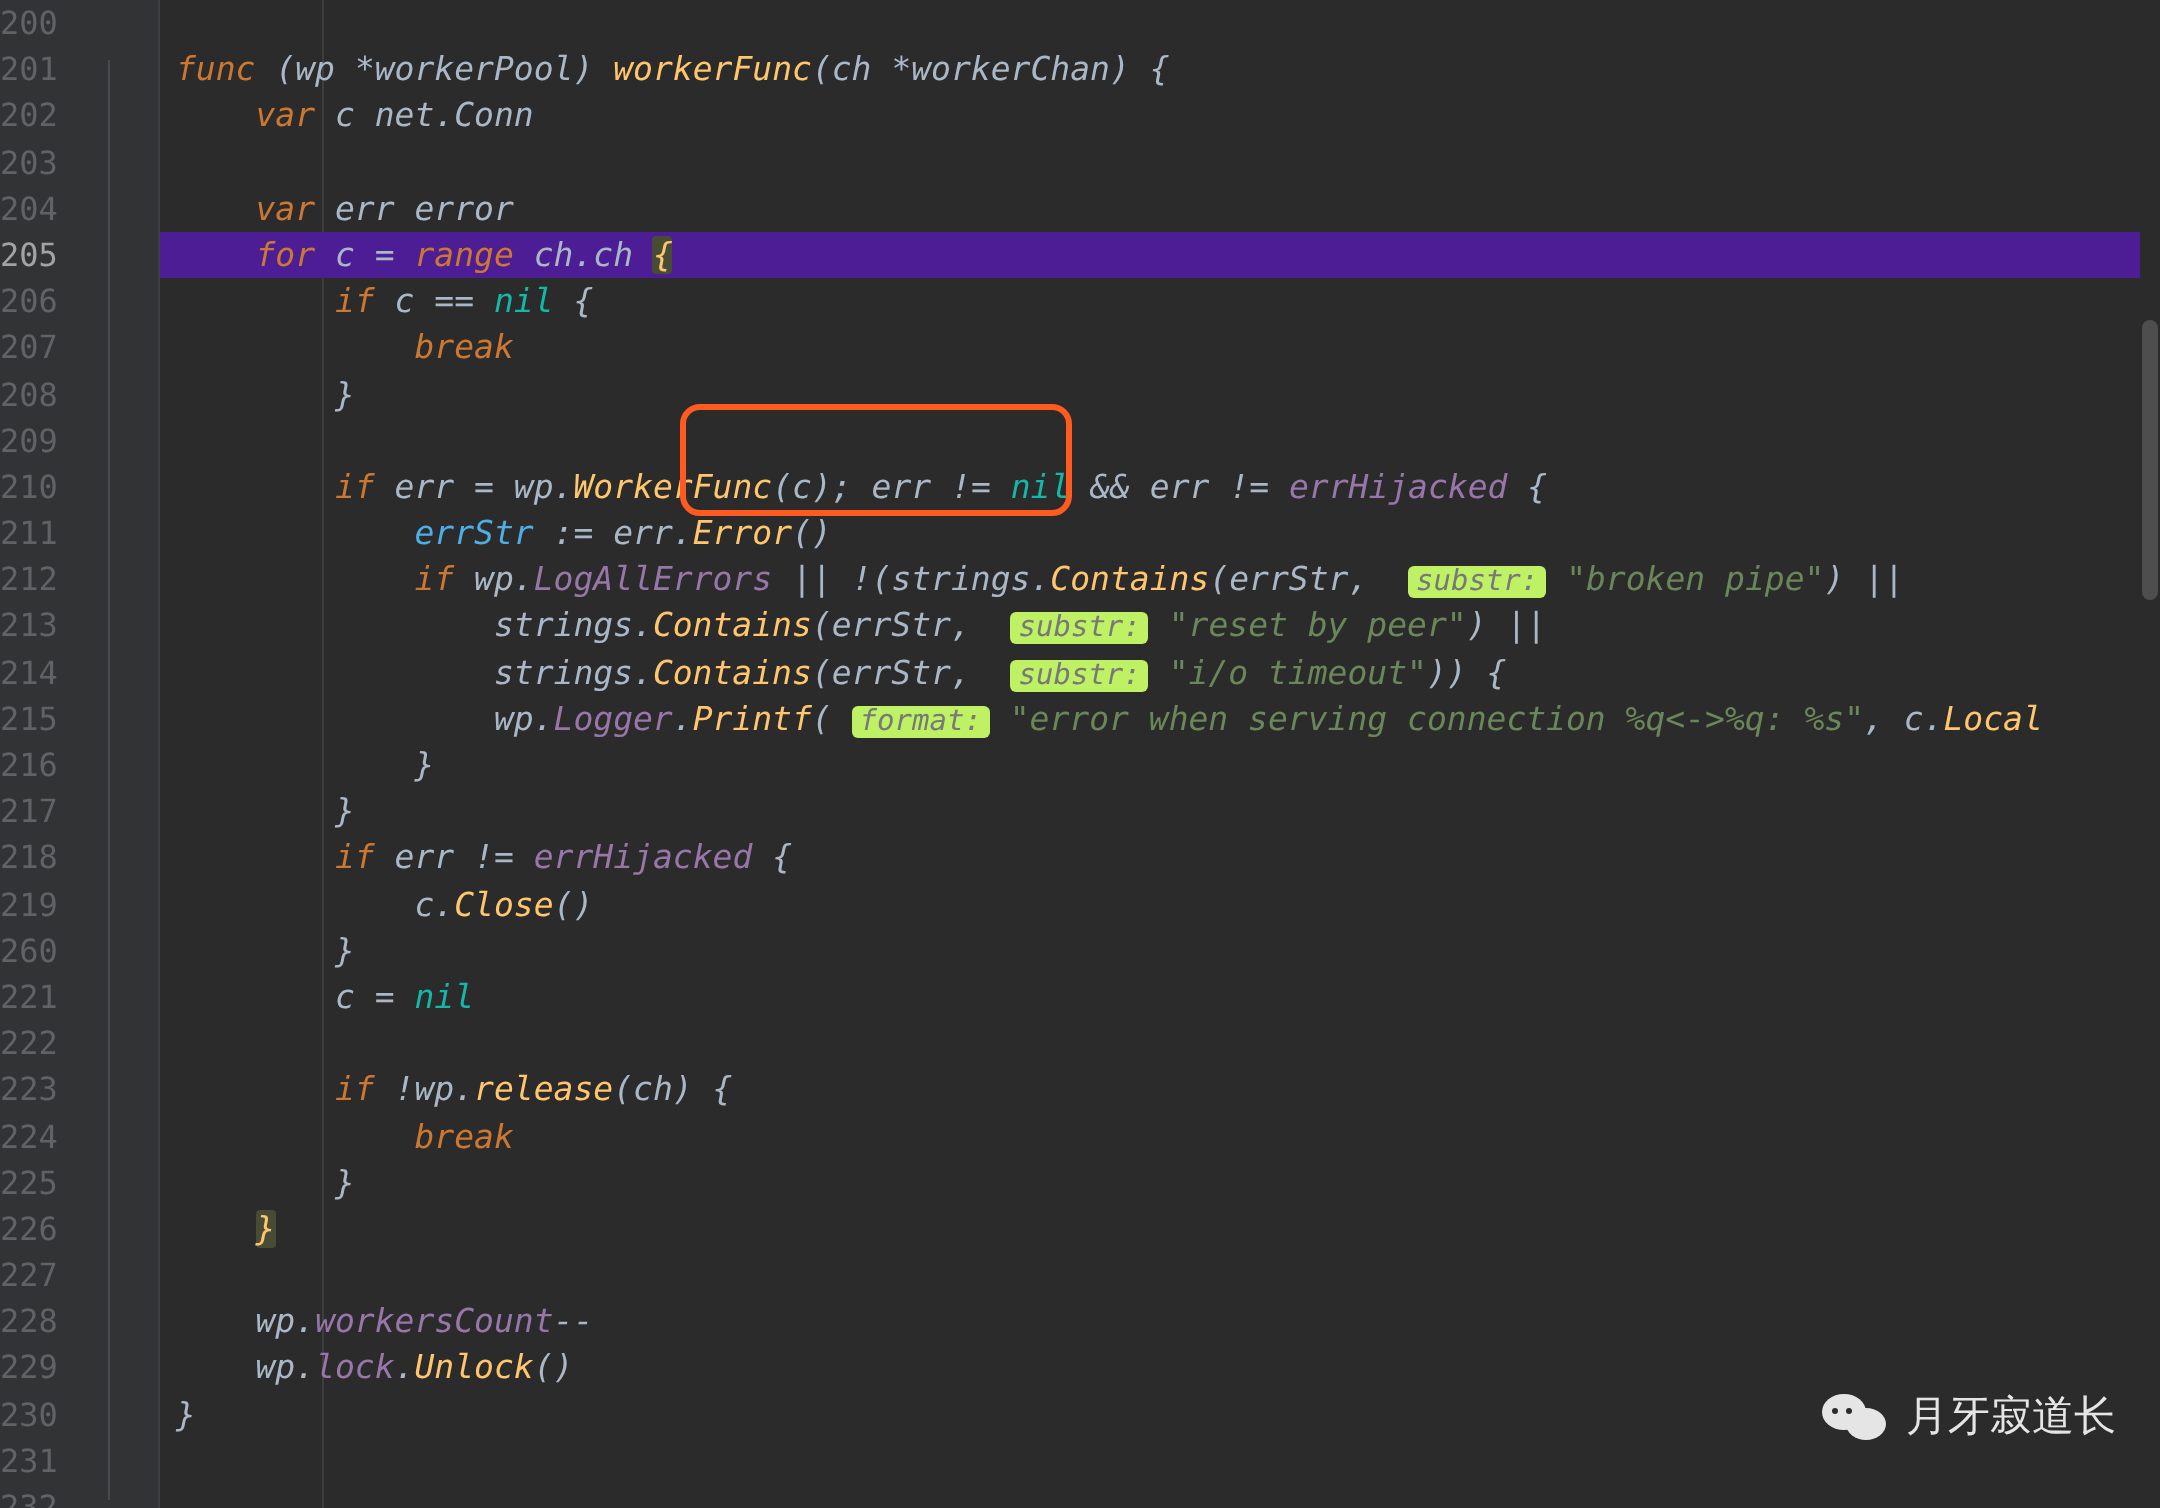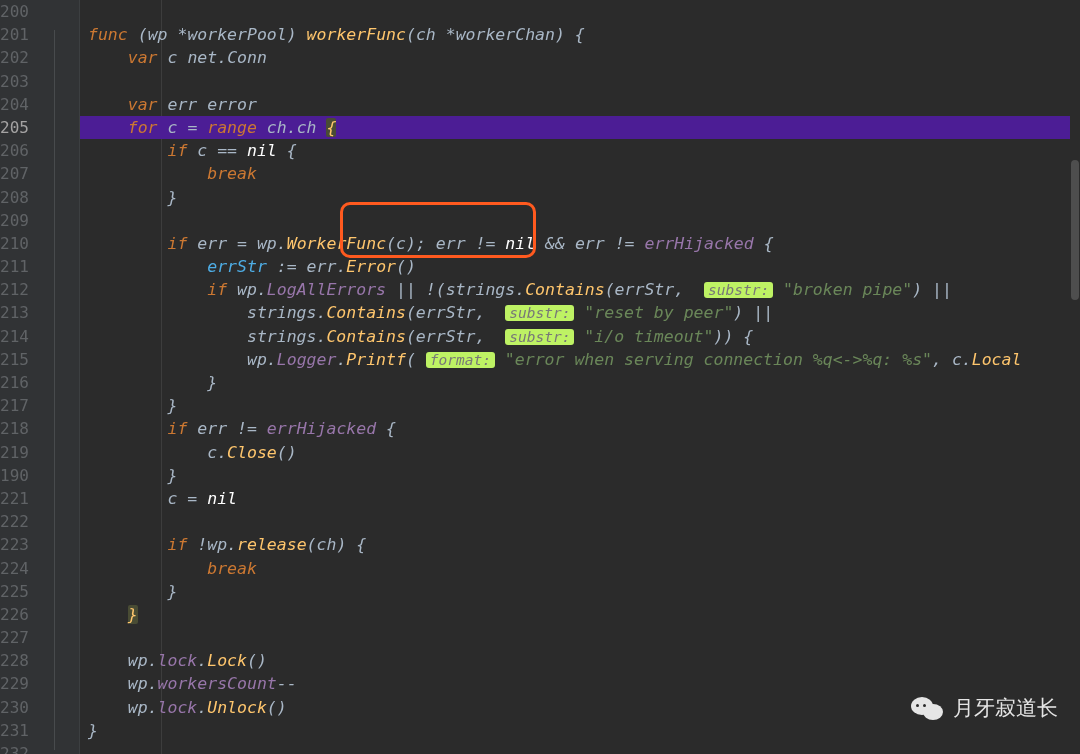--- a/index.html
+++ b/index.html
@@ -60,21 +60,21 @@
   .hl-line { background: #4c1d95; }
   .hl-ruler { position: absolute; left: 81px; top: 0; bottom: 0; width: 1px; background: #3d3d3d; }
   
   .t-kw { color: #cc7832; }
   .t-id { color: #a9b7c6; }
   .t-punc2 { color: #a9b7c6; }
   .t-func { color: #ffc66d; }
   .t-field { color: #9876aa; }
   .t-type { color: #a9b7c6; }
   .t-str { color: #6a8759; }
-  .t-const { color: #ffffff; }
+  .t-const { color: #14b8a6; }
   .t-param { color: #4eade5; }
   .t-op { color: #a9b7c6; }
   .t-hint { background: #bef264; color: #787878; border-radius: 3px; padding: 0 4px; font-size: 14.5px; }
   .brace-hl { background: #494c34; color: #ffc66d; border-radius: 2px; }
   .highlight-box {
     position: absolute;
     border: 3px solid #ff5a1f;
     border-radius: 10px;
     pointer-events: none;
     z-index: 5;
@@ -123,21 +123,21 @@
     <div class="gutter-line">210</div>
     <div class="gutter-line">211</div>
     <div class="gutter-line">212</div>
     <div class="gutter-line">213</div>
     <div class="gutter-line">214</div>
     <div class="gutter-line">215</div>
     <div class="gutter-line">216</div>
     <div class="gutter-line">217</div>
     <div class="gutter-line">218</div>
     <div class="gutter-line">219</div>
-    <div class="gutter-line">190</div>
+    <div class="gutter-line">260</div>
     <div class="gutter-line">221</div>
     <div class="gutter-line">222</div>
     <div class="gutter-line">223</div>
     <div class="gutter-line">224</div>
     <div class="gutter-line">225</div>
     <div class="gutter-line">226</div>
     <div class="gutter-line">227</div>
     <div class="gutter-line">228</div>
     <div class="gutter-line">229</div>
     <div class="gutter-line">230</div>
@@ -201,21 +201,20 @@
     <div class="code-line">        <span class="t-kw">if</span> <span class="t-op">!</span><span class="t-id">wp</span><span class="t-punc2">.</span><span class="t-func">release</span><span class="t-punc2">(</span><span class="t-id">ch</span><span class="t-punc2">)</span> <span class="t-punc2">{</span></div>
 
     <div class="code-line">            <span class="t-kw">break</span></div>
 
     <div class="code-line">        <span class="t-punc2">}</span></div>
 
     <div class="code-line">    <span class="brace-hl">}</span></div>
 
     <div class="code-line"></div>
 
-    <div class="code-line">    <span class="t-id">wp</span><span class="t-punc2">.</span><span class="t-field">lock</span><span class="t-punc2">.</span><span class="t-func">Lock</span><span class="t-punc2">()</span></div>
 
     <div class="code-line">    <span class="t-id">wp</span><span class="t-punc2">.</span><span class="t-field">workersCount</span><span class="t-op">--</span></div>
 
     <div class="code-line">    <span class="t-id">wp</span><span class="t-punc2">.</span><span class="t-field">lock</span><span class="t-punc2">.</span><span class="t-func">Unlock</span><span class="t-punc2">()</span></div>
 
     <div class="code-line"><span class="t-punc2">}</span></div>
 
     <div class="code-line"></div>
 
     <div class="highlight-box" style="left:260px;top:202px;width:196px;height:56px;"></div>

